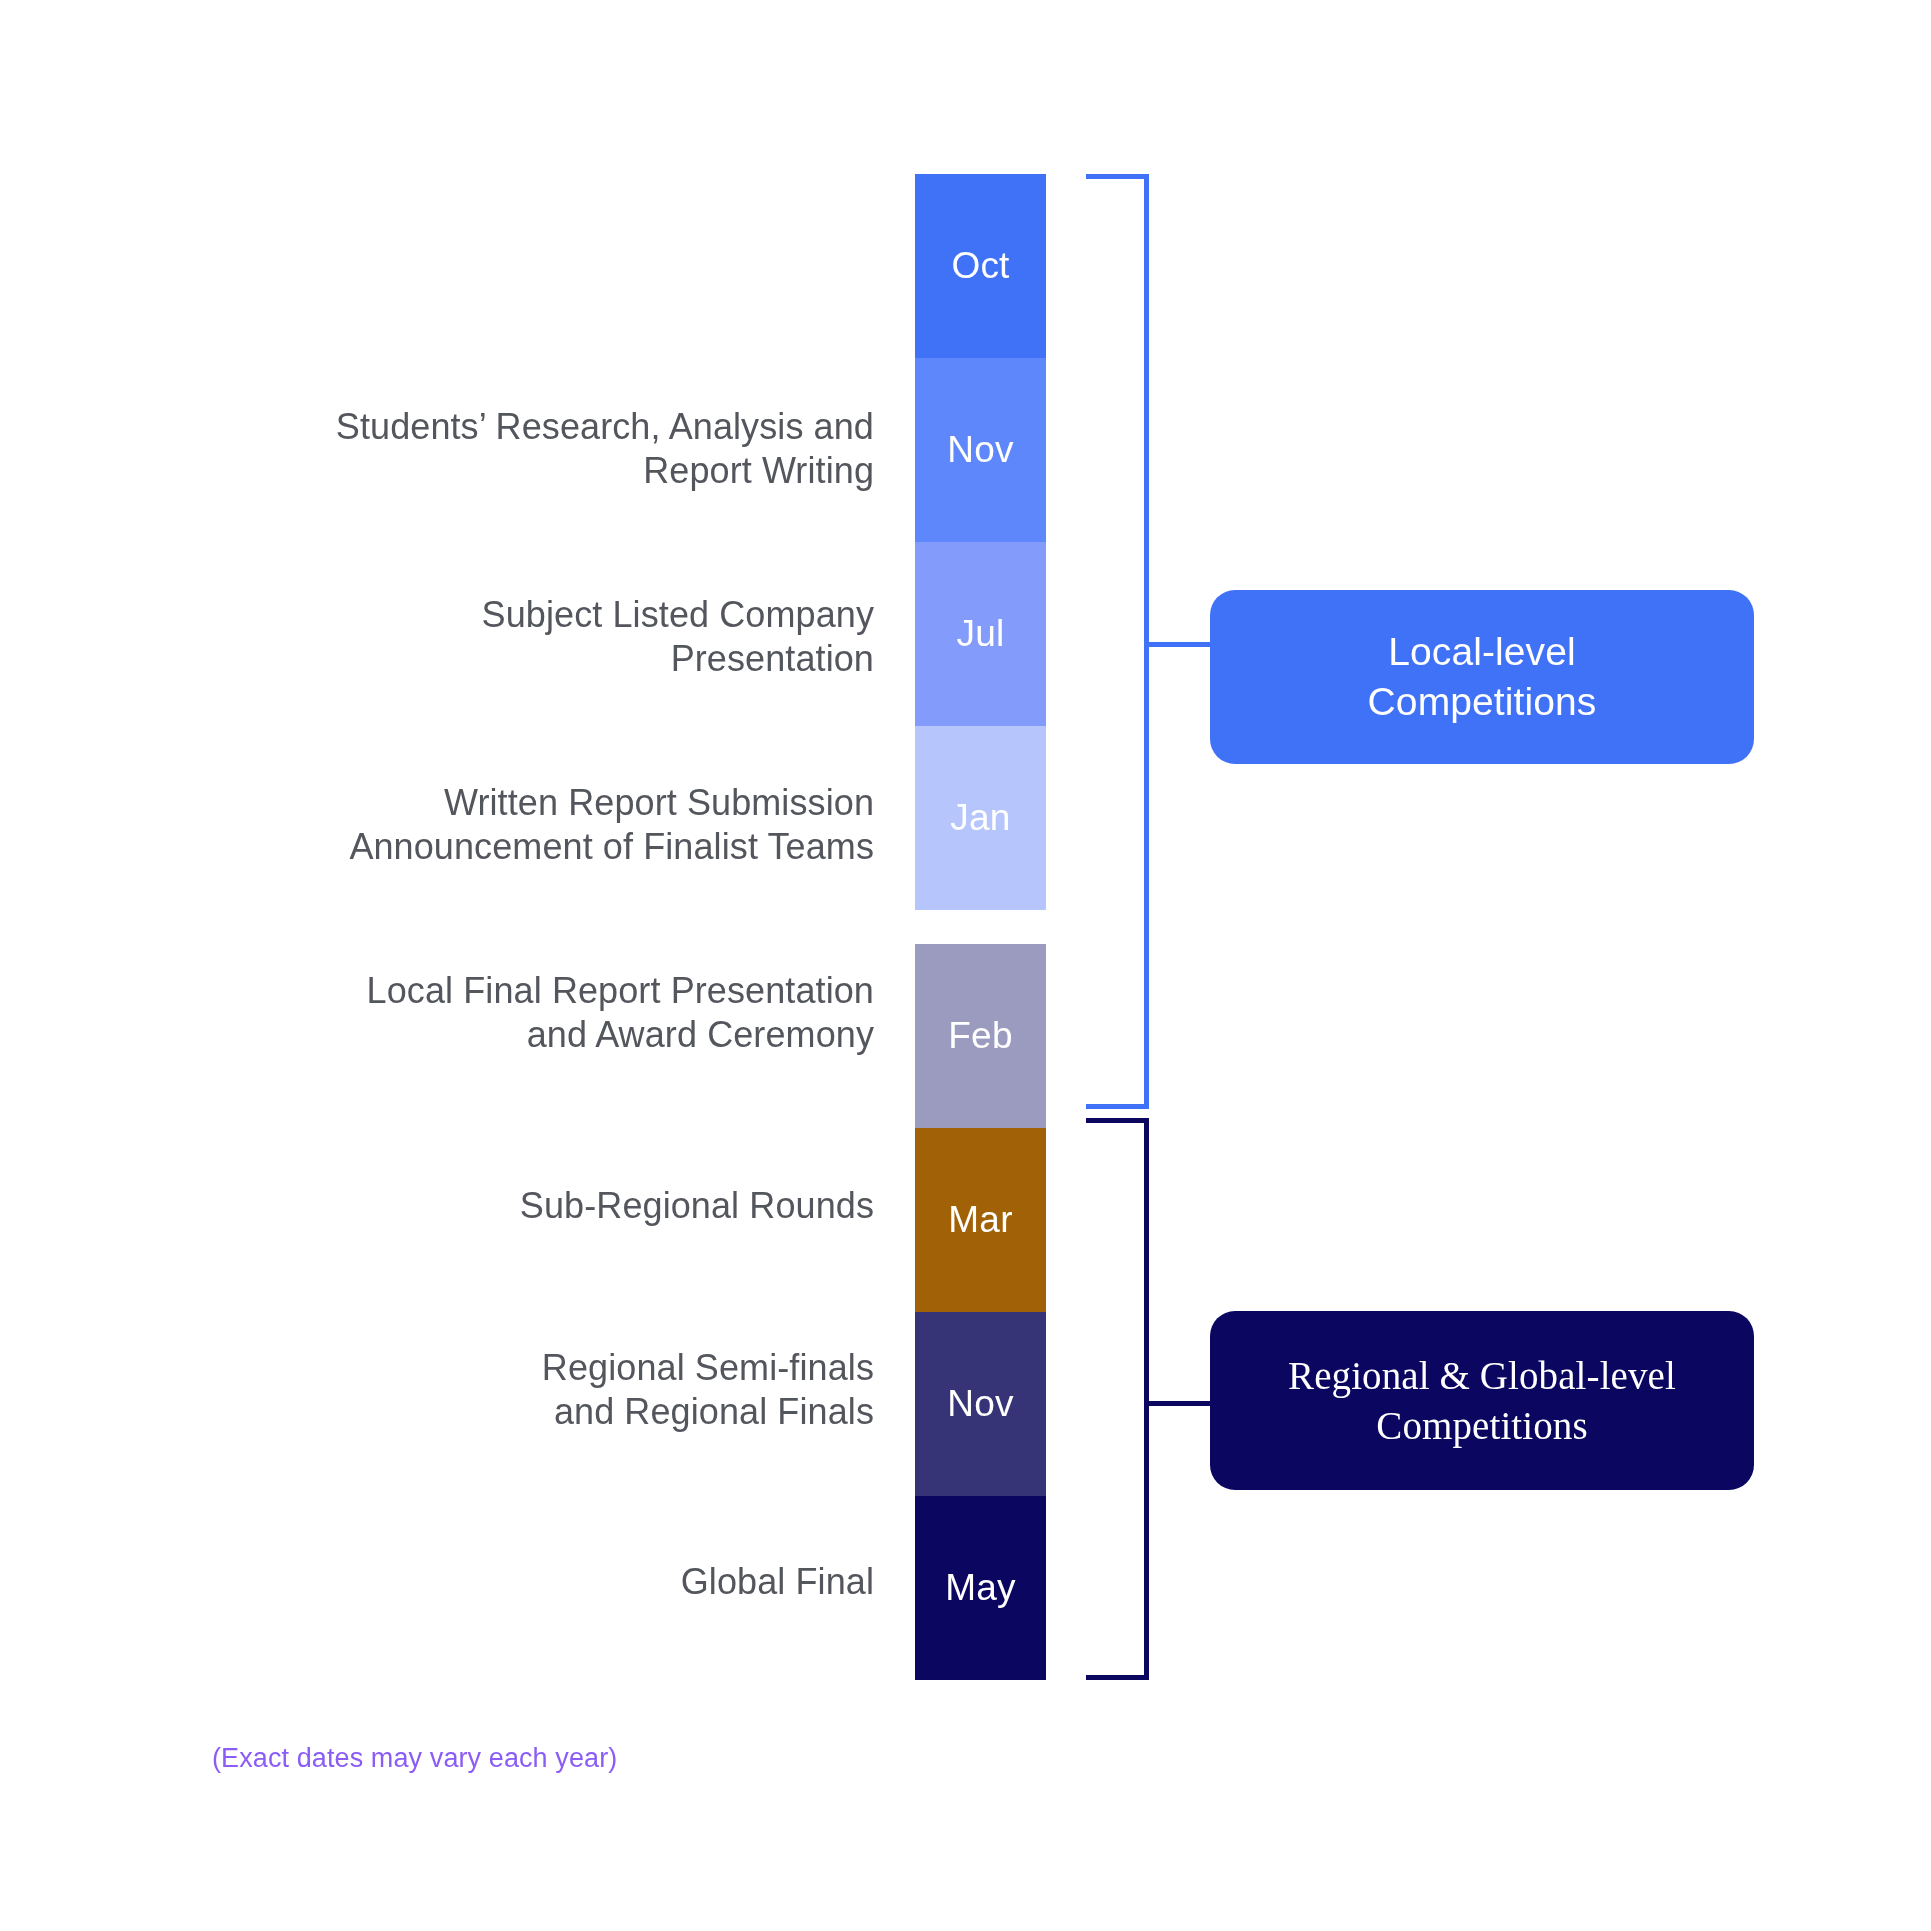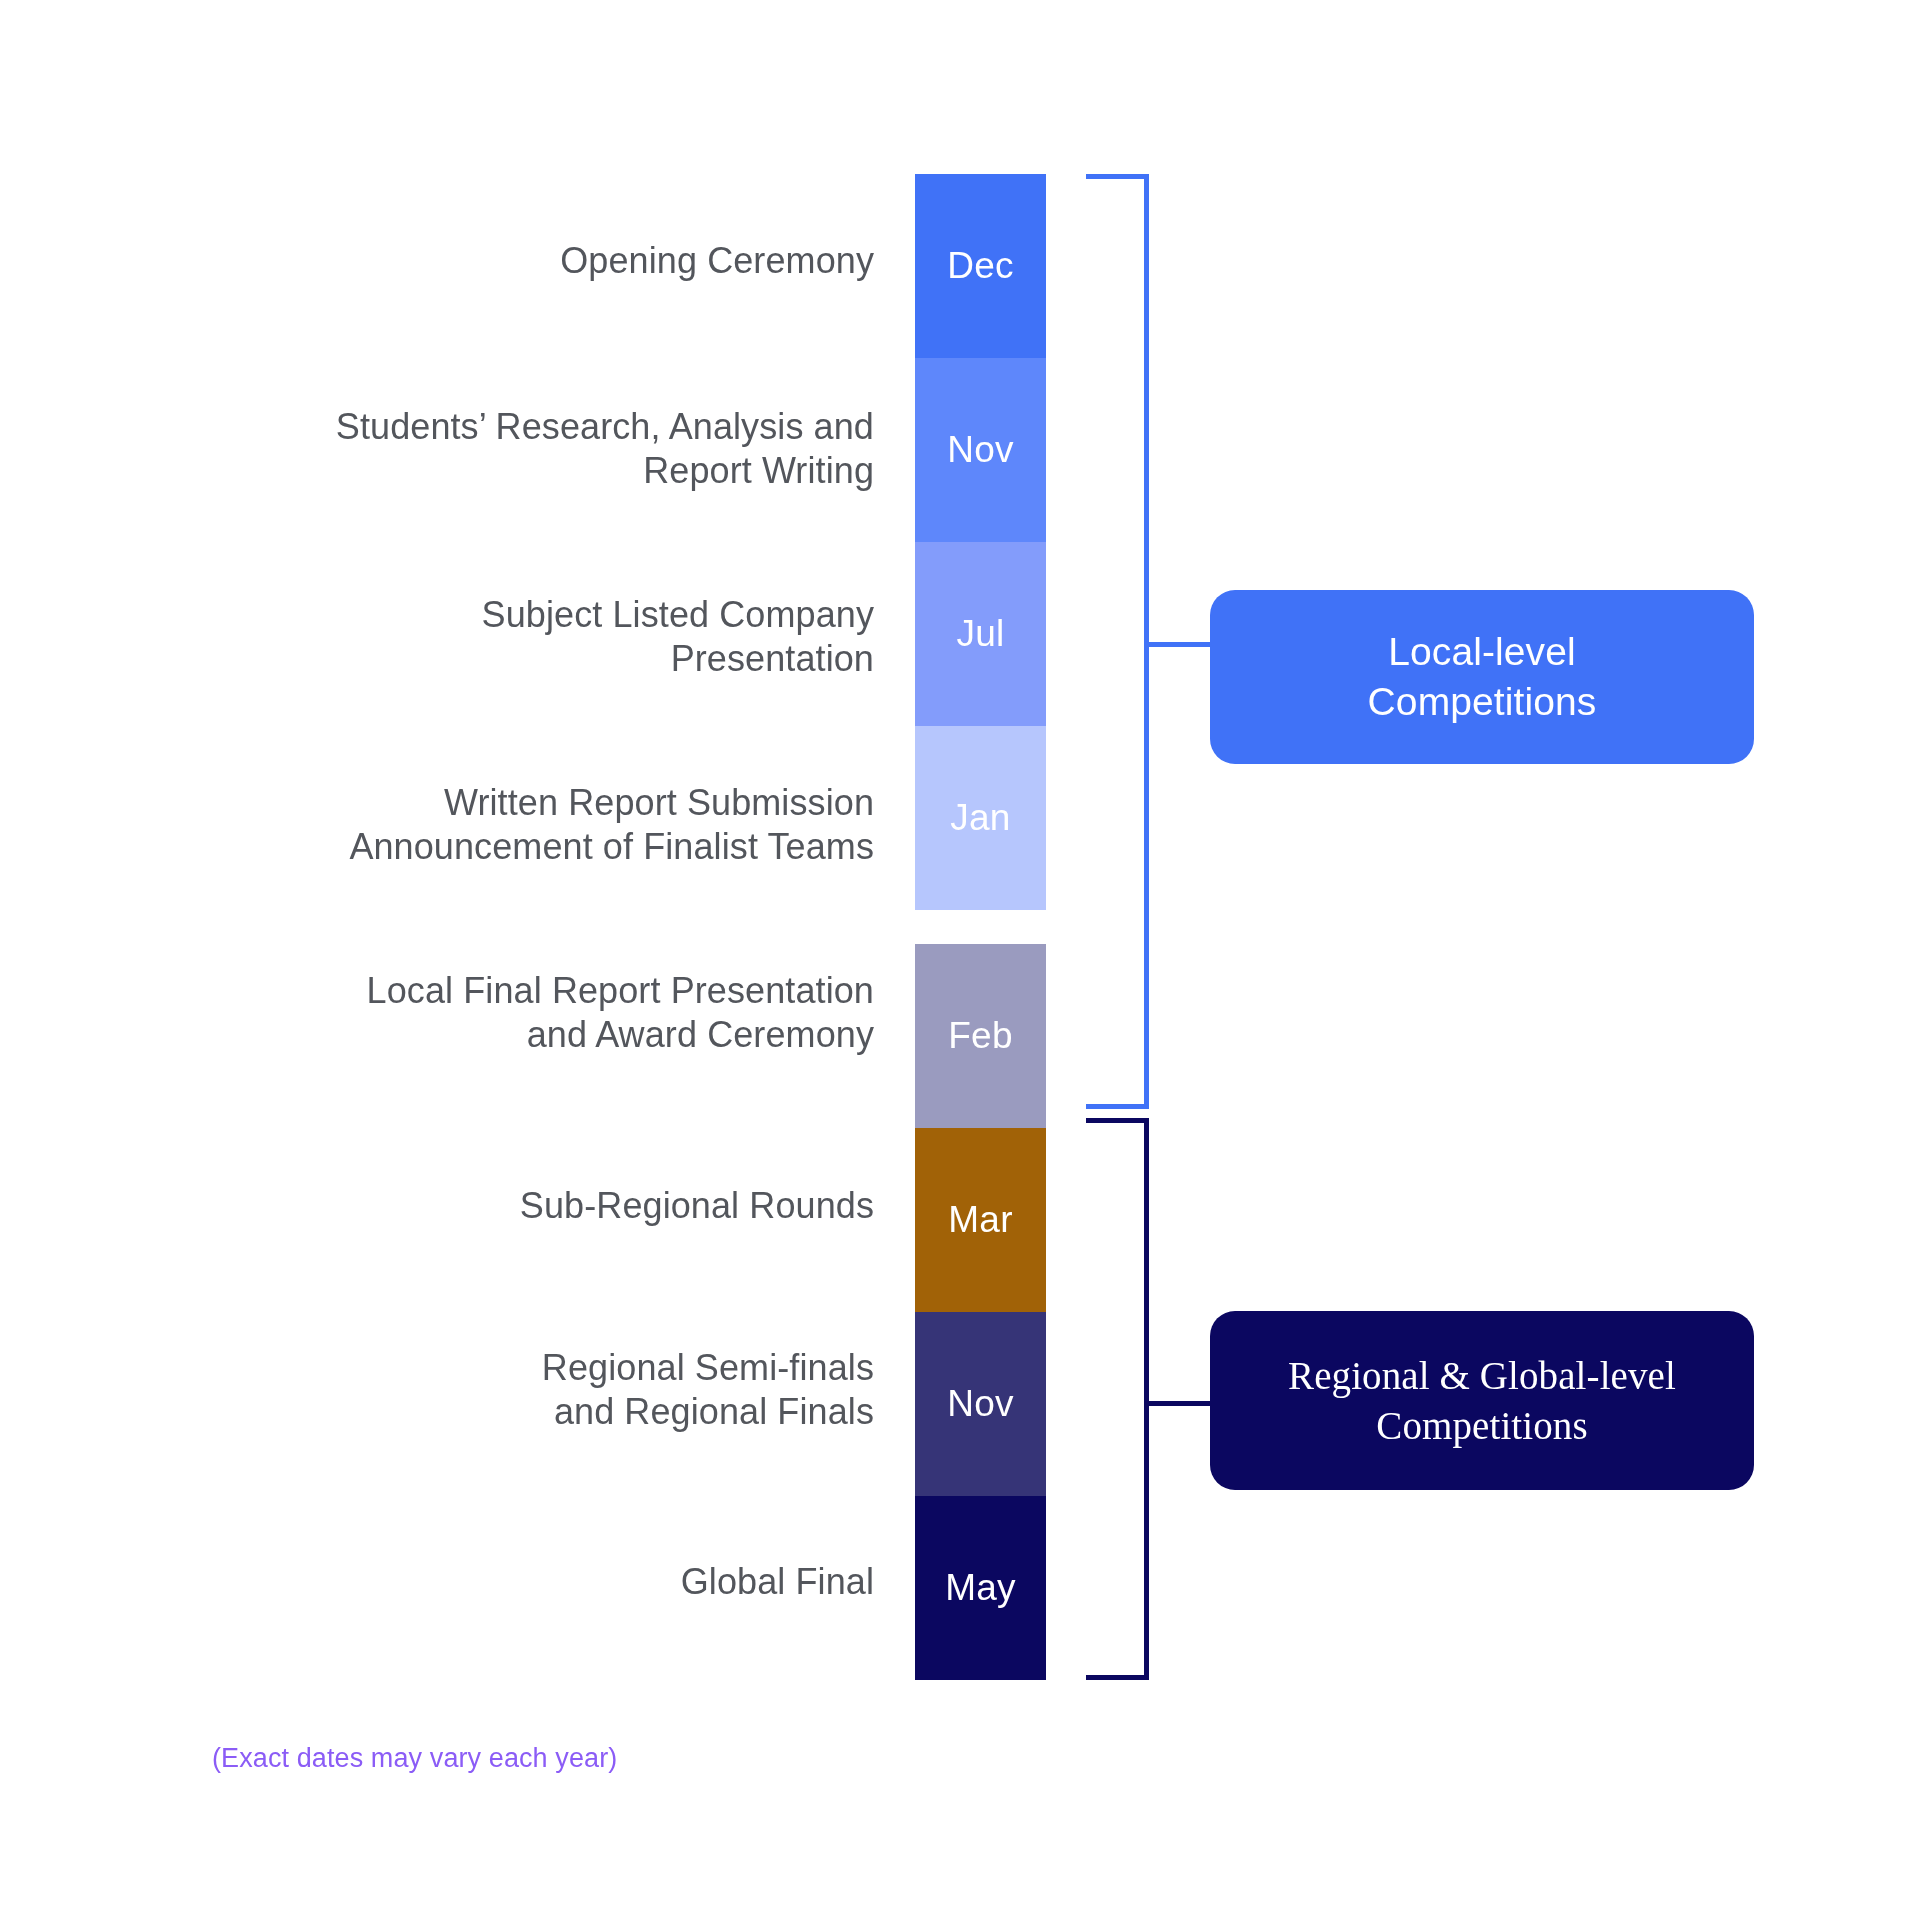--- a/index.html
+++ b/index.html
@@ -94,21 +94,20 @@
     color: #8b5cf6;
     font-size: 27px;
     letter-spacing: 0.1px;
   }
 </style>
 </head>
 <body>
 
 <div class="canvas">
 
-  <div class="phase-label" style="top:239px;">Opening Ceremony</div>
 
   <div class="phase-label" style="top:405px;">Students’ Research, Analysis and
 Report Writing</div>
 
   <div class="phase-label" style="top:593px;">Subject Listed Company
 Presentation</div>
 
   <div class="phase-label" style="top:781px;">Written Report Submission
 Announcement of Finalist Teams</div>
 
@@ -117,21 +116,21 @@
 
   <div class="phase-label" style="top:1184px;">Sub-Regional Rounds</div>
 
   <div class="phase-label" style="top:1346px;">Regional Semi-finals
 and Regional Finals</div>
 
   <div class="phase-label" style="top:1560px;">Global Final</div>
 
   <div class="month-column">
     <div class="month-cell" style="background:#4072f7;">
-      <span>Dec</span>
+      <span>Oct</span>
     </div>
     <div class="month-cell" style="background:#5e87fb;">
       <span>Nov</span>
     </div>
     <div class="month-cell" style="background:#839cfb;">
       <span>Jul</span>
     </div>
     <div class="month-cell" style="background:#b6c6fd;">
       <span>Jan</span>
     </div>

